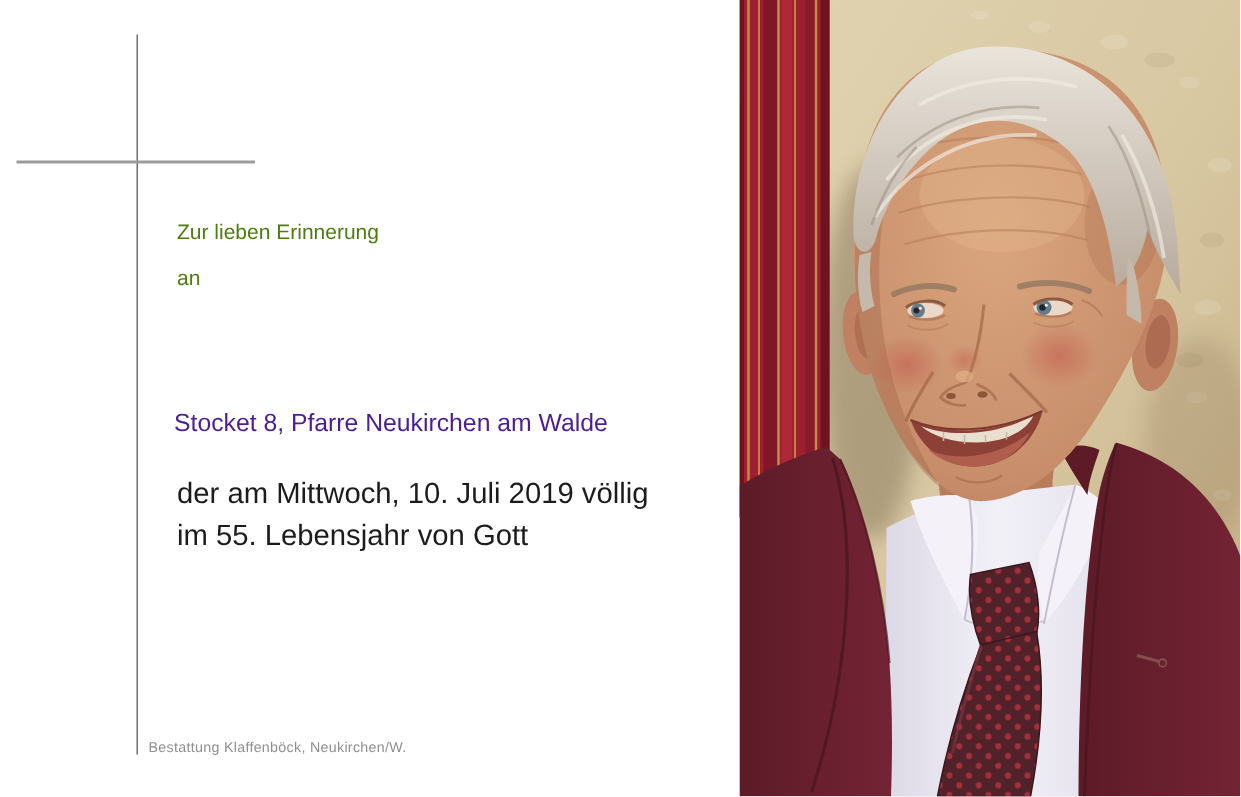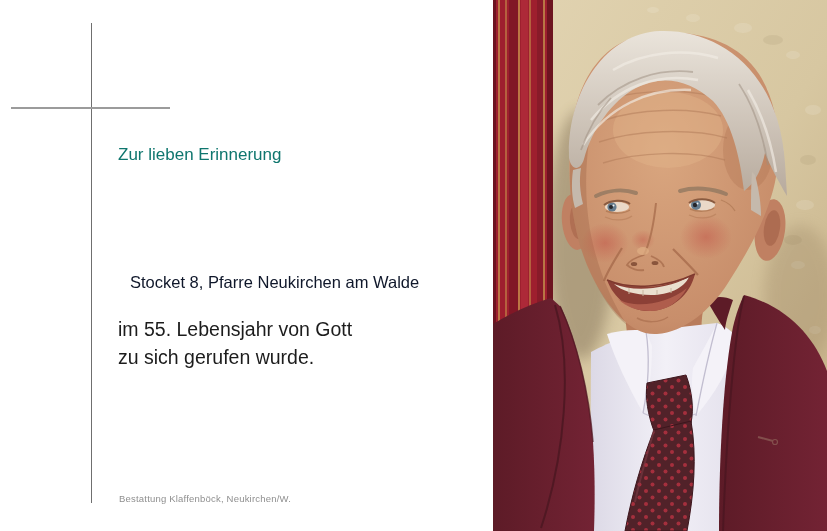--- a/index.html
+++ b/index.html
@@ -7,44 +7,45 @@
   body {
     position:relative;
     background:#ffffff;
     font-family:"Liberation Sans", sans-serif;
     overflow:hidden;
     color:#1c1c1c;
   }
   .left-panel { position:absolute; left:0; top:0; width:493px; height:531px; background:#ffffff; }
   .cross-v { position:absolute; left:91px; top:23px; width:1px; height:480px; background:#6f6f6f; }
   .cross-h { position:absolute; left:11px; top:107px; width:159px; height:2px; background:#9b9b9b; }
-  .intro { position:absolute; left:118px; top:139px; font-size:17px; line-height:31px; color:#0f766e; }
+  .intro { position:absolute; left:118px; top:139px; font-size:14px; line-height:31px; color:#4d7c0f; }
   .deceased-name { position:absolute; left:117px; top:235px; font-size:30px; line-height:34px; color:#141414; letter-spacing:0.2px; }
-  .deceased-address { position:absolute; left:130px; top:272px; font-size:16.5px; line-height:20px; color:#0f172a; }
+  .deceased-address { position:absolute; left:116px; top:272px; font-size:16.5px; line-height:20px; color:#4c1d95; }
   .obituary { position:absolute; left:118px; top:316px; font-size:19.5px; line-height:27.5px; color:#1c1c1c; }
-  .footer-note { position:absolute; left:119px; top:493px; font-size:9.5px; color:#8f8f8f; letter-spacing:0.2px; }
+  .footer-note { position:absolute; left:99px; top:493px; font-size:9.5px; color:#8f8f8f; letter-spacing:0.2px; }
   .photo-frame { position:absolute; left:493px; top:0; width:334px; height:531px; }
   .photo-frame svg { display:block; }
 </style>
 </head>
 <body>
 
 <div class="left-panel">
   <div class="cross-v"></div>
   <div class="cross-h"></div>
 
   <div class="intro">
     <div>Zur lieben Erinnerung</div>
+    <div>an</div>
   </div>
 
   <div class="deceased-address">Stocket 8, Pfarre Neukirchen am Walde</div>
 
   <div class="obituary">
+    <div>der am Mittwoch, 10. Juli 2019 völlig</div>
     <div>im 55. Lebensjahr von Gott</div>
-    <div>zu sich gerufen wurde.</div>
   </div>
 
   <div class="footer-note">Bestattung Klaffenböck, Neukirchen/W.</div>
 </div>
 
 <div class="photo-frame" role="img" aria-label="Portrait of a smiling elderly man with white hair wearing a dark red suit jacket, white shirt and dark red polka-dot tie, in front of a beige wall with a red curtain with gold stripes on the left">
   <svg width="334" height="531" viewBox="0 0 334 531" xmlns="http://www.w3.org/2000/svg">
     <defs>
       <linearGradient id="wallG" x1="0" y1="0" x2="1" y2="1">
         <stop offset="0" stop-color="#e2d4b2"></stop>

